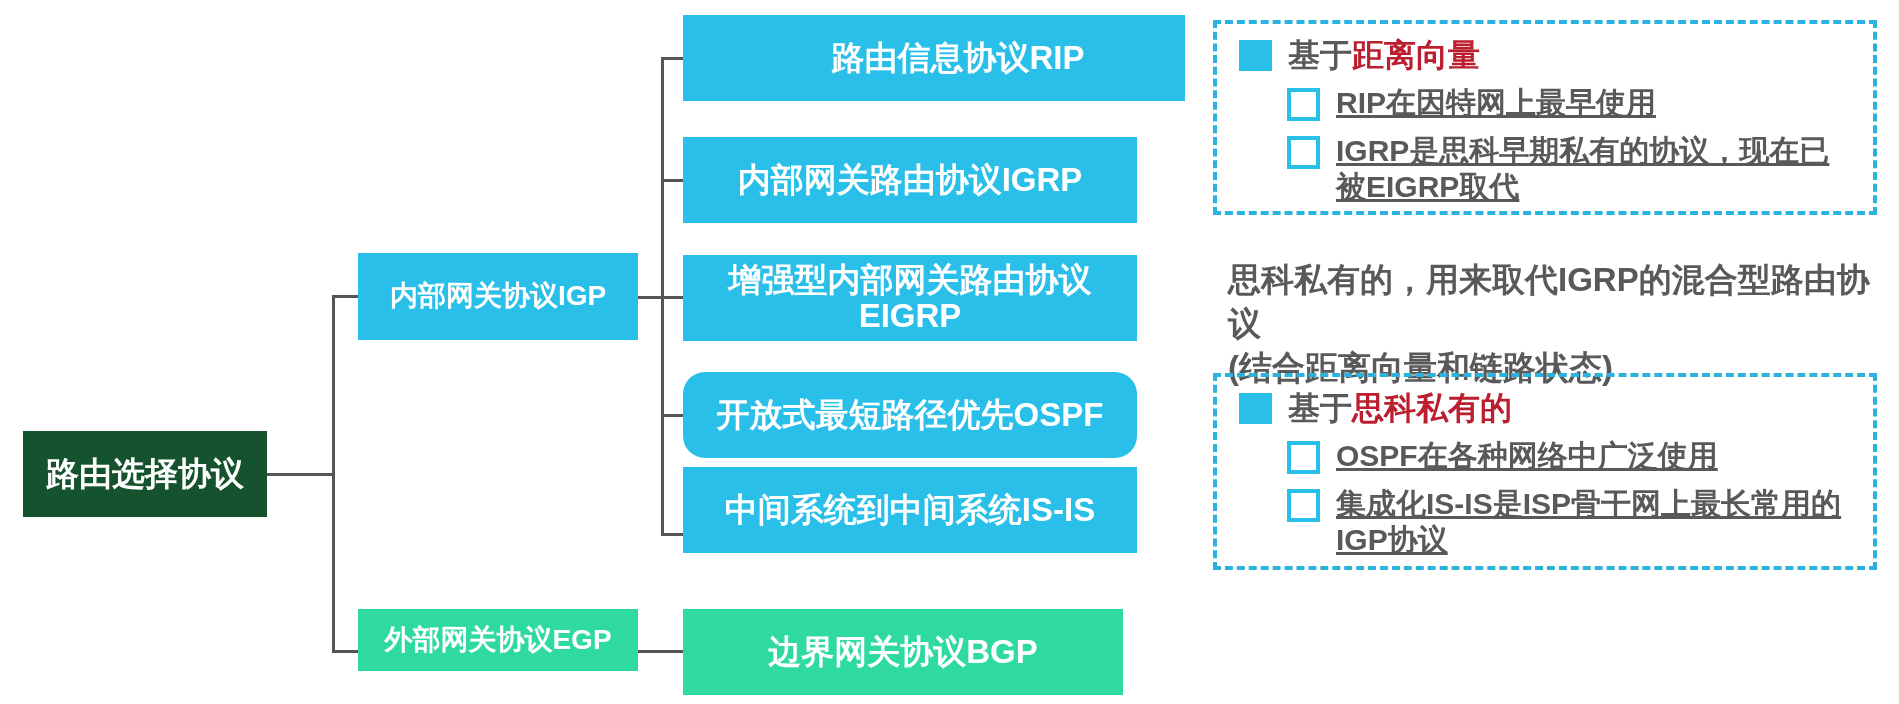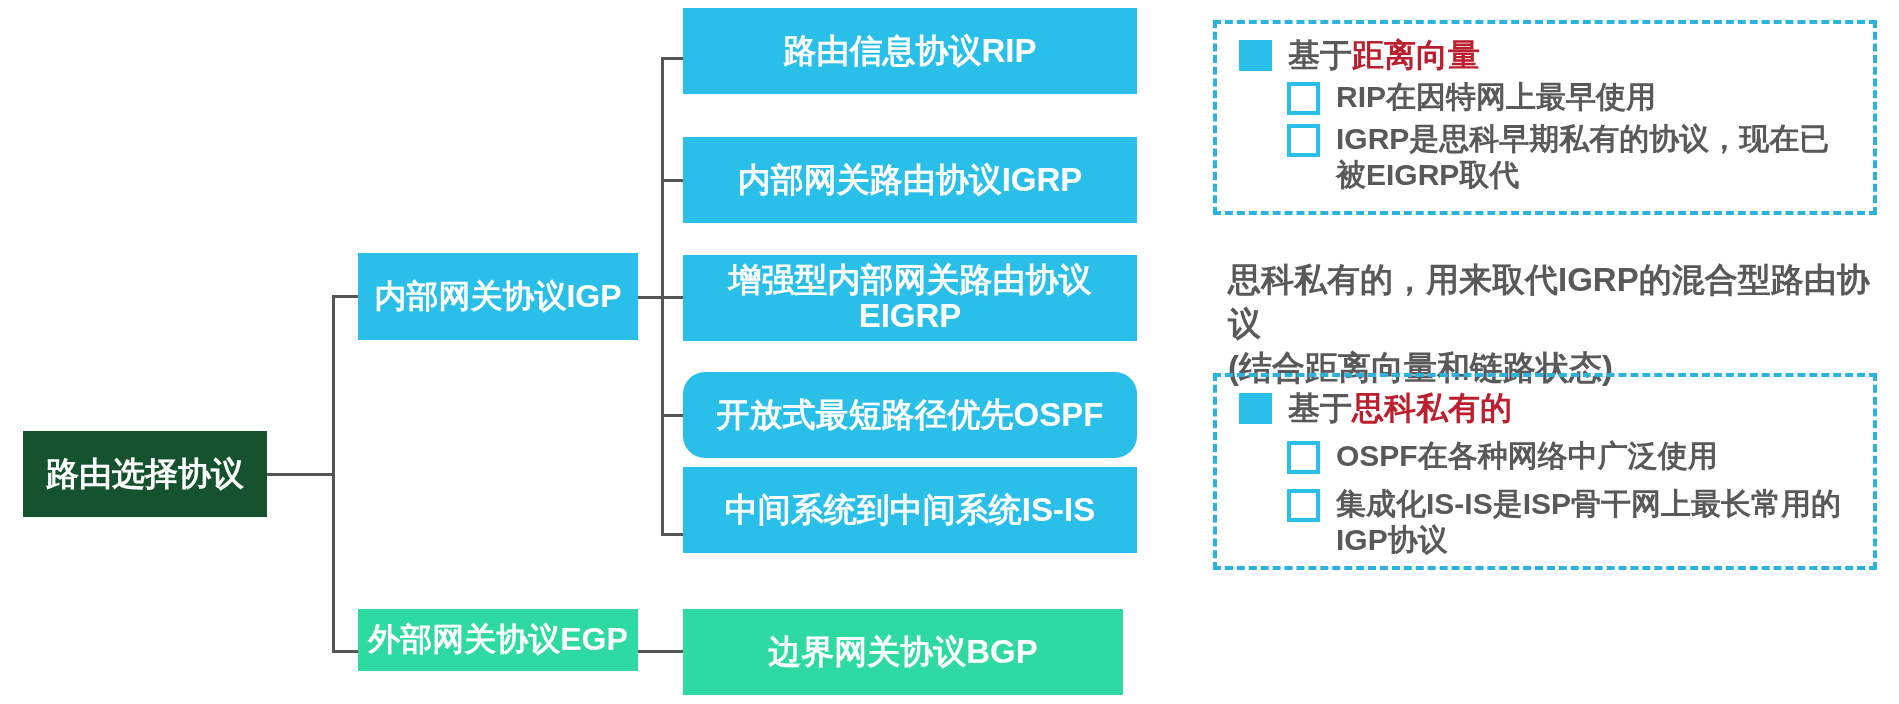--- a/index.html
+++ b/index.html
@@ -6,42 +6,42 @@
   body{font-family:"Liberation Sans","DejaVu Sans",sans-serif;}
   #canvas{position:relative;width:1899px;height:704px;background:#ffffff;overflow:hidden;}
 
   
   .node{position:absolute;display:flex;align-items:center;justify-content:center;
         color:#ffffff;font-weight:700;text-align:center;line-height:1.1;}
   .node.cyan{background:#29bfe8;}
   .node.green{background:#2fd9a2;}
   .node.gray{background:#14532d;}
   .root-node{left:23px;top:431px;width:244px;height:86px;font-size:33px;}
-  .branch-node{left:358px;width:280px;font-size:32px;}
+  .branch-node{left:358px;width:280px;font-size:28px;}
   .igp{top:253px;height:87px;}
   .egp{top:609px;height:62px;}
   .leaf-node{left:683px;width:454px;height:86px;font-size:33px;}
-  .rip{top:8px;}  .igrp{top:137px;}  .eigrp{top:255px;}
+  .rip{top:15px;padding-left:48px;}  .igrp{top:137px;}  .eigrp{top:255px;}
   .ospf{top:372px;border-radius:22px;} .isis{top:467px;align-items:center;}
   .bgp{top:609px;width:440px;}
 
   
   .conn{position:absolute;background:#555555;}
   .h{height:3px;} .v{width:3px;}
 
   
   .ann-box{position:absolute;left:1213px;width:664px;border:4px dashed #2bb3e0;
            box-sizing:border-box;padding:14px 18px 10px 22px;
            display:flex;flex-direction:column;gap:12px;}
-  .ann-box.dv{top:20px;height:195px;gap:6px;}
+  .ann-box.dv{top:20px;height:195px;}
   .ann-box.ls{top:373px;height:197px;}
   .ann-row{display:flex;align-items:flex-start;gap:16px;color:#595959;font-weight:700;}
   .ann-heading{font-size:32px;line-height:1.1;}
   .ann-heading .hl{color:#bb1e2e;}
-  .ann-item{margin-left:48px;font-size:30px;line-height:1.2;}
+  .ann-item{margin-left:48px;font-size:30px;line-height:1.2;text-decoration:underline;}
   .ann-item .txt{max-width:545px;}
   .sq-filled{flex:0 0 auto;width:33px;height:31px;background:#29bfe8;margin-top:2px;}
   .sq-hollow{flex:0 0 auto;width:25px;height:25px;border:4px solid #29bfe8;
              background:#ffffff;margin-top:3px;}
 
   
   .note{position:absolute;left:1228px;top:258px;color:#595959;font-weight:700;
         font-size:33px;line-height:1.33;}
 </style>
 </head>

